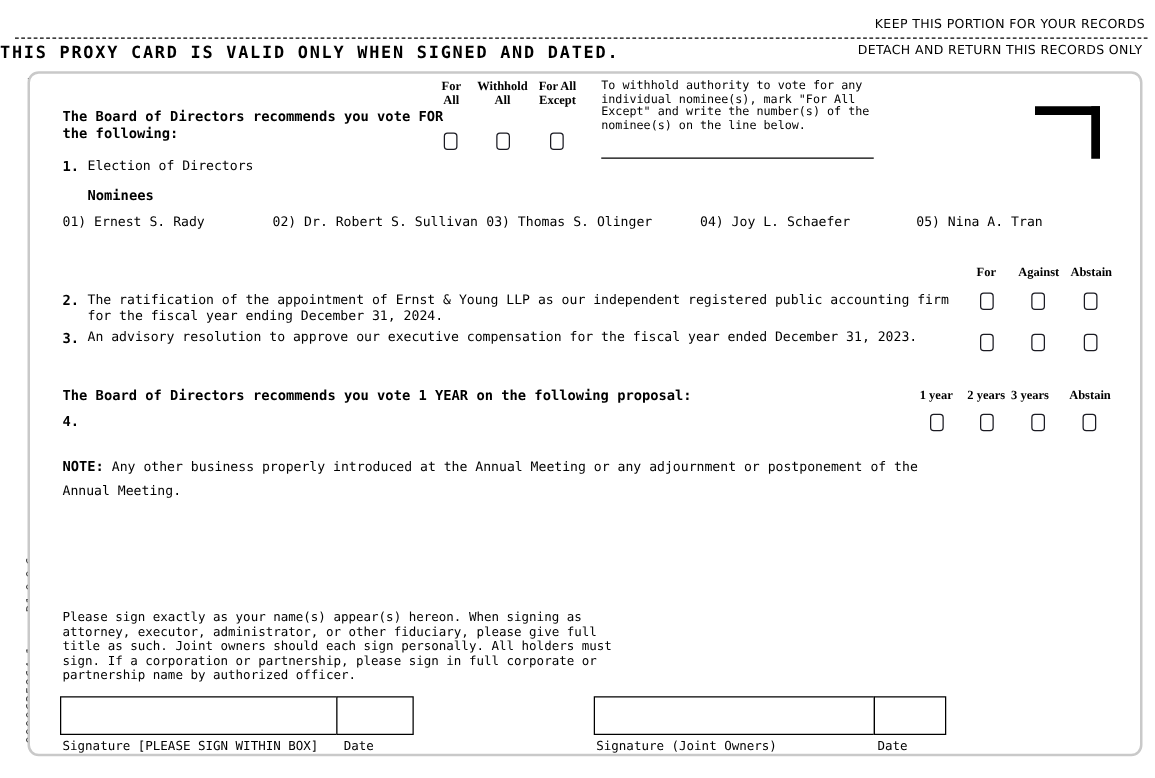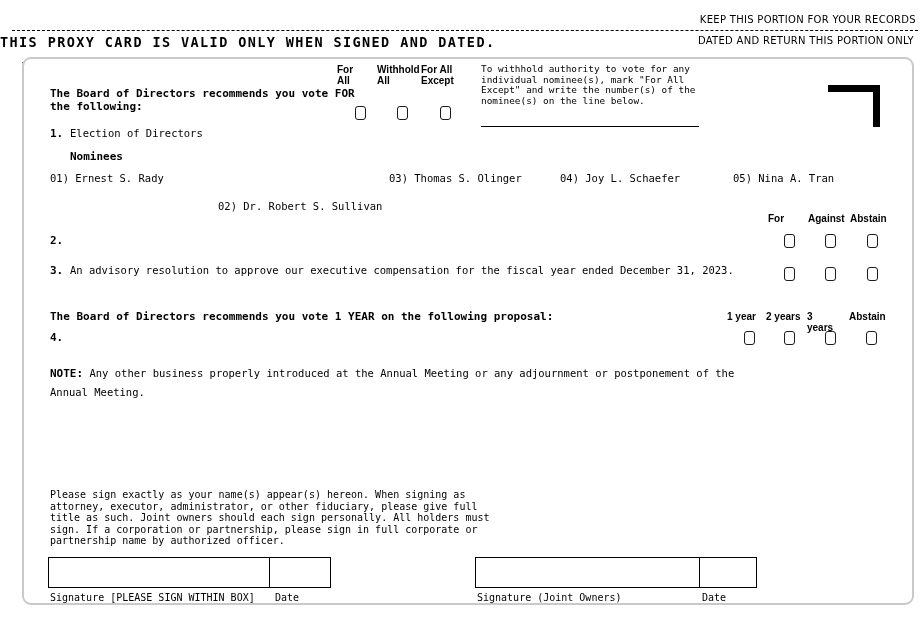--- a/index.html
+++ b/index.html
@@ -108,24 +108,25 @@
     font-size: 10.5px;
     line-height: 13px;
   }
   .nominee {
     font-family: "DejaVu Sans Mono", "Liberation Mono", monospace;
     font-size: 10.5px;
     white-space: nowrap;
   }
   .col-head {
     position: absolute;
-    font-family: Liberation Sans, sans-serif;
+    font-family: Liberation Serif, serif;
     font-weight: bold;
     font-size: 10px;
     line-height: 11px;
+    text-align: center;
     white-space: pre-line;
   }
 
   
   .cbox {
     position: absolute;
     width: 11px; height: 14px;
     border: 1.6px solid #1a1a22;
     border-radius: 3px;
     box-sizing: border-box;
@@ -185,21 +186,21 @@
 <body>
 
 <div class="page">
 
   <div class="hdr-instruction">TO VOTE, MARK BLOCKS BELOW IN BLUE OR BLACK INK AS FOLLOWS:</div>
 
   <div class="dashline"></div>
 
   <div class="hdr-keep">KEEP THIS PORTION FOR YOUR RECORDS</div>
 
-  <div class="hdr-detach">DATED AND RETURN THIS PORTION ONLY</div>
+  <div class="hdr-detach">DETACH AND RETURN THIS RECORDS ONLY</div>
 
   <div class="hdr-valid">THIS PROXY CARD IS VALID ONLY WHEN SIGNED AND DATED.</div>
 
   <div class="vcode" id="vcode-rev">R1.0.0.6</div>
   <div class="vcode" id="vcode-serial">0000625964_1</div>
 
   <div class="card"></div>
 
   <div class="regmark">
     <div class="h"></div>
@@ -222,31 +223,33 @@
 
   <div class="withhold-note">To withhold authority to vote for any individual nominee(s), mark "For All Except" and write the number(s) of the nominee(s) on the line below.</div>
   <div class="withhold-rule"></div>
 
   <div class="t prop-num" style="left:50px; top:127px;">1.</div>
   <div class="t prop-txt" style="left:70px; top:127px;">Election of Directors</div>
 
   <div class="t prop-num" style="left:70px; top:150px;">Nominees</div>
 
   <div class="nominee" style="position:absolute; left:50px; top:172px;">01) Ernest S. Rady</div>
-  <div class="nominee" style="position:absolute; left:218px; top:172px;margin-top:28px;">02) Dr. Robert S. Sullivan</div>
+  <div class="nominee" style="position:absolute; left:218px; top:172px;">02) Dr. Robert S. Sullivan</div>
   <div class="nominee" style="position:absolute; left:389px; top:172px;">03) Thomas S. Olinger</div>
   <div class="nominee" style="position:absolute; left:560px; top:172px;">04) Joy L. Schaefer</div>
   <div class="nominee" style="position:absolute; left:733px; top:172px;">05) Nina A. Tran</div>
 
 
   <div class="col-head" style="left:768px; top:213px; width:42px;">For</div>
   <div class="col-head" style="left:808px; top:213px; width:46px;">Against</div>
   <div class="col-head" style="left:850px; top:213px; width:46px;">Abstain</div>
 
   <div class="t prop-num" style="left:50px; top:234px;">2.</div>
+  <div class="t prop-txt" style="left:70px; top:234px;">The ratification of the appointment of Ernst &amp; Young LLP as our independent registered public accounting firm
+for the fiscal year ending December 31, 2024.</div>
 
   <div class="cbox" style="left:784px; top:234px;"></div>
   <div class="cbox" style="left:825px; top:234px;"></div>
   <div class="cbox" style="left:867px; top:234px;"></div>
 
   <div class="t prop-num" style="left:50px; top:264px;">3.</div>
   <div class="t prop-txt" style="left:70px; top:264px;">An advisory resolution to approve our executive compensation for the fiscal year ended December 31, 2023.</div>
 
   <div class="cbox" style="left:784px; top:267px;"></div>
   <div class="cbox" style="left:825px; top:267px;"></div>

